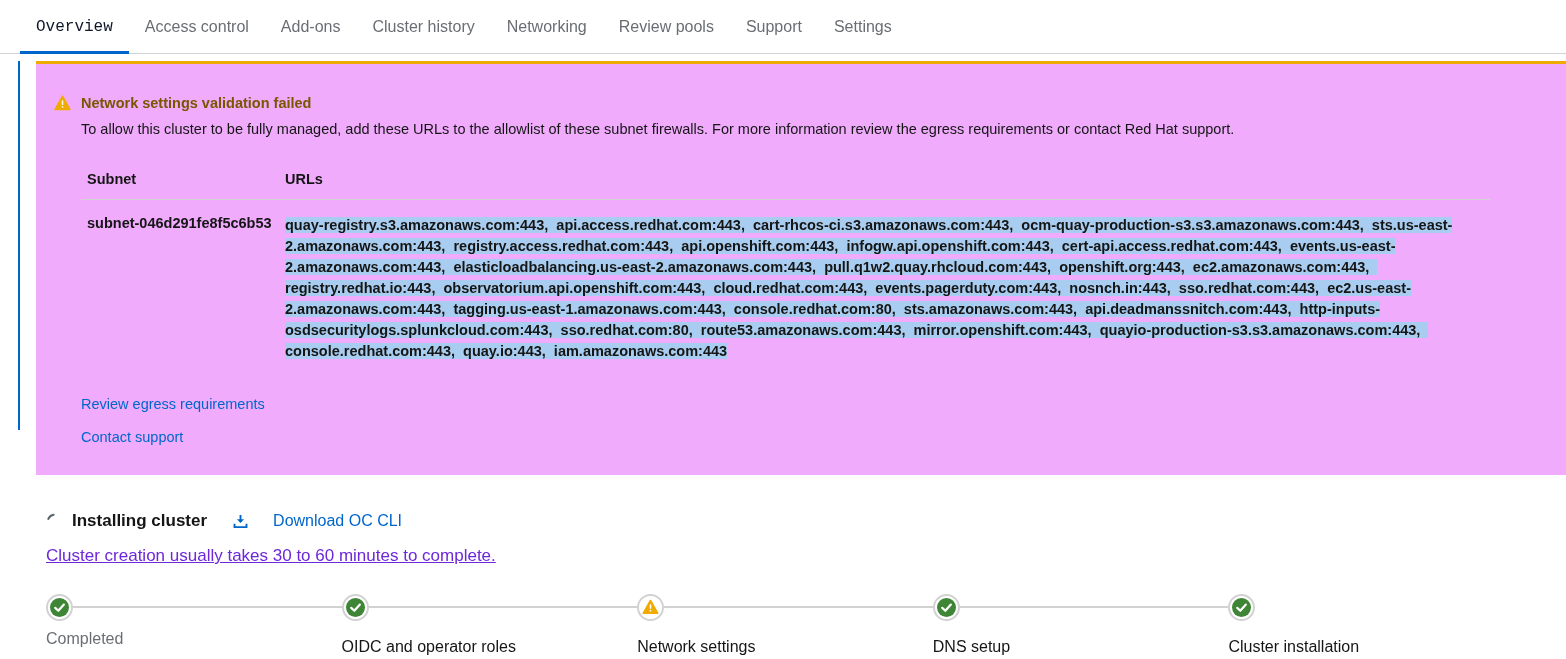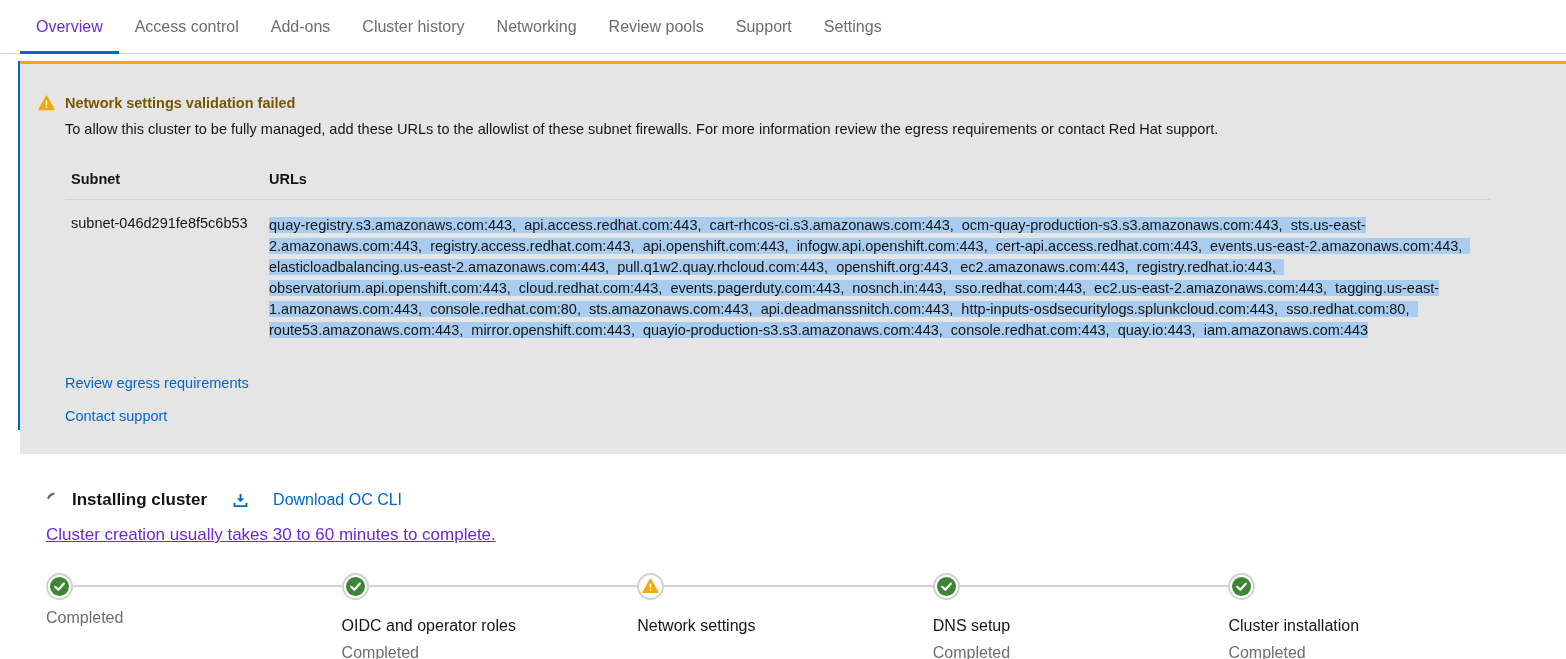--- a/index.html
+++ b/index.html
@@ -17,57 +17,57 @@
     display: flex; align-items: stretch;
     padding-left: 20px; height: 54px;
     border-bottom: 1px solid #d2d2d2;
     background: #fff;
   }
   .tab {
     padding: 18px 16px 0 16px;
     font-size: 16px; color: #6a6e73;
     position: relative; cursor: pointer; white-space: nowrap;
   }
-  .tab.active { color: #6d28d9; }
+  .tab.active { color: #0f172a; font-family: Liberation Mono, monospace; }
   .tab.active::after {
     content: ""; position: absolute; left: 0; right: 0; bottom: -1px;
     height: 3px; background: #0066cc;
   }
 
   
   .left-line {
     position: absolute; left: 18px; top: 61px;
     width: 2px; height: 369px; background: #0066cc;
   }
 
   
   .alert {
-    margin-left: 20px; margin-top: 7px;
-    background: #e5e5e5;
+    margin-left: 36px; margin-top: 7px;
+    background: #f0abfc;
     border-top: 3px solid #f0ab00;
     padding: 30px 76px 30px 18px;
   }
   .alert-head { display: flex; align-items: flex-start; gap: 10px; }
   .alert-icon { width: 17px; height: 16px; flex: 0 0 auto; margin-top: 1px; }
   .alert-title { font-size: 14.5px; font-weight: bold; color: #795600; padding-top: 1px; }
   .alert-desc { margin: 10px 0 0 27px; font-size: 14.5px; color: #151515; }
 
   .net-table {
     border-collapse: collapse;
     margin: 26px 0 0 27px;
     width: calc(100% - 27px);
     font-size: 14.5px;
   }
   .net-table th {
     text-align: left; font-weight: bold; color: #151515;
     padding: 8px 6px 12px 6px;
     border-bottom: 1px solid #d2d2d2;
   }
   .net-table th.subnet-col { width: 198px; }
-  .net-table td { vertical-align: top; padding: 15px 6px 14px 6px; }
+  .net-table td { vertical-align: top; padding: 15px 6px 14px 6px; font-weight: bold; }
   .urls-cell { line-height: 21px; }
   .urls-text { white-space: pre-wrap; background: #a9cdf0; }
 
   .alert-links { display: flex; gap: 17px; margin: 20px 0 0 27px; flex-direction: column; }
   .alert-link { color: #0066cc; font-size: 14.5px; text-decoration: none; cursor: pointer; }
 
   
   .install { padding: 36px 30px 0 46px; }
   .install-head { display: flex; align-items: center; }
   .spinner-icon { width: 17px; height: 17px; margin-right: 9px; flex: 0 0 auto; }

